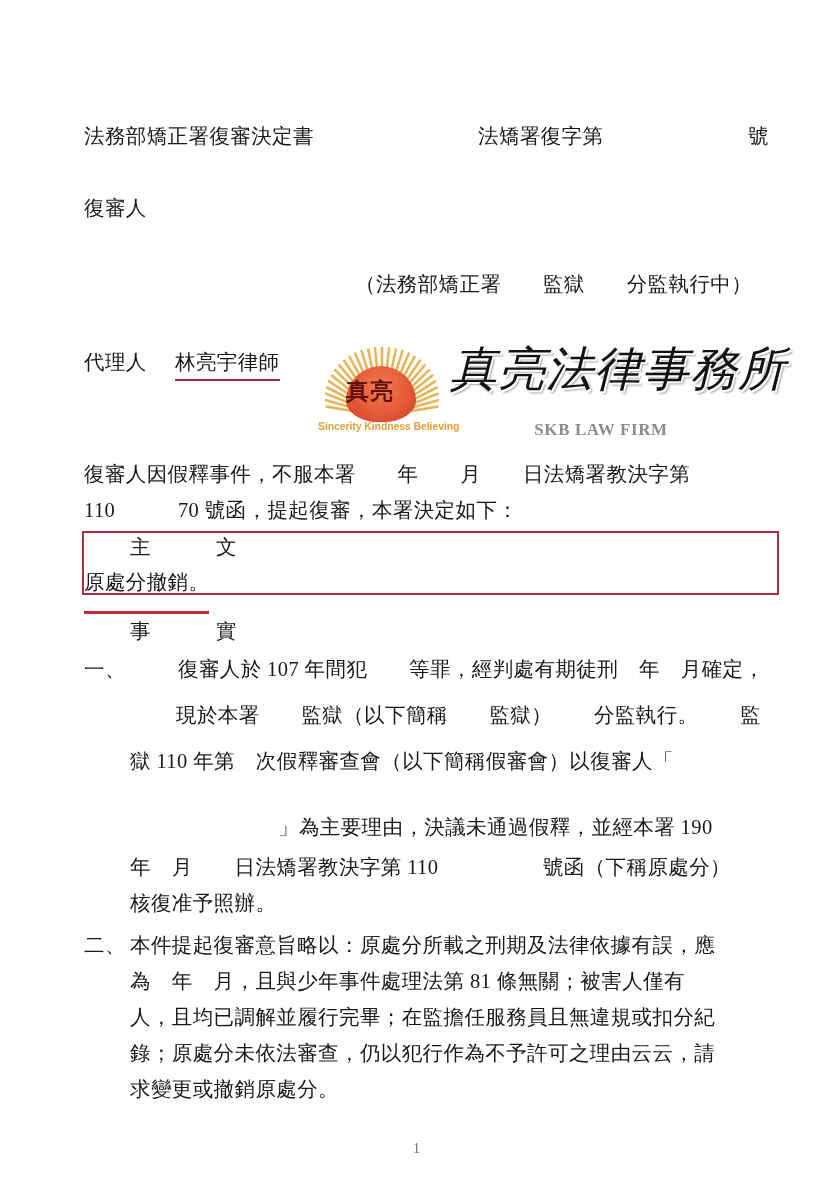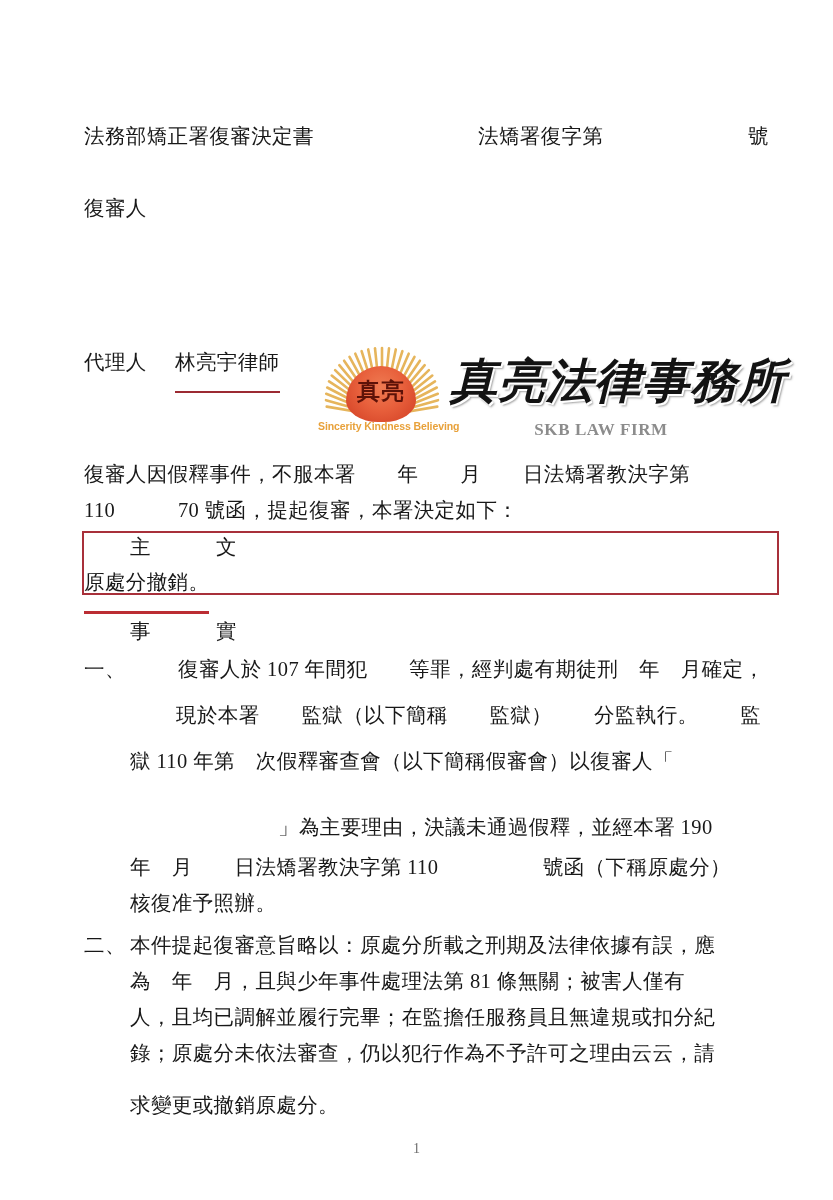--- a/index.html
+++ b/index.html
@@ -36,21 +36,21 @@
 
   #appellant   { left: 84px;  top: 198px; }
 
   #institution { left: 355px; top: 274px; }
 
   
   #agent-label { left: 84px;  top: 352px; }
   #agent-name  {
     left: 175px; top: 352px;
     border-bottom: 2px solid #9c2a32;
-    padding-bottom: 18px;
+    padding-bottom: 6px;
   }
 
   
   #logo-block {
     position: absolute;
     left: 318px;
     top: 344px;
     width: 460px;
     height: 104px;
   }
@@ -67,21 +67,21 @@
   #logo-dome {
     position: absolute;
     left: 28px; top: 22px;
     width: 70px; height: 56px;
     background: radial-gradient(ellipse at 50% 38%, #ef7b52 0%, #e8603c 45%, #d94a2c 80%);
     border-radius: 50% 50% 46% 46% / 62% 62% 38% 38%;
   }
   #logo-dome-chars {
     position: absolute;
     left: 0; right: 0; top: 14px;
-    text-align: center;
+    text-align: left;
     font-family: "Liberation Serif", "DejaVu Serif", serif;
     font-size: 23px;
     font-weight: bold;
     color: #5d1208;
     letter-spacing: 1px;
     line-height: 1;
   }
   #logo-tagline {
     position: absolute;
     left: 0; top: 76px;
@@ -90,24 +90,24 @@
     font-family: "Liberation Sans", "DejaVu Sans", sans-serif;
     font-size: 10.5px;
     font-weight: bold;
     color: #e8a13a;
     letter-spacing: -0.1px;
     white-space: nowrap;
   }
   #firm-name {
     position: absolute;
     left: 132px;
-    top: 14px;
+    top: 2px;
     font-family: "Liberation Serif", "DejaVu Serif", serif;
     font-size: 47px;
-    font-weight: bold;
+    font-weight: normal;
     font-style: italic;
     color: #131313;
     letter-spacing: 1px;
     line-height: 1;
     text-shadow: 1.5px 1.5px 0 #ffffff, 2.5px 2.5px 2px rgba(90,90,90,0.55);
     white-space: nowrap;
   }
   #firm-name-en {
     position: absolute;
     left: 120px;
@@ -154,21 +154,21 @@
   #item1-l2 { left: 130px; top: 705px; margin-left: 46px; }
   #item1-l3 { left: 130px; top: 751px; }
   #item1-l4 { left: 278px; top: 817px; }
   #item1-l5 { left: 130px; top: 857px; }
   #item1-l6 { left: 130px; top: 893px; }
 
   #item2-l1 { left: 130px; top: 935px; }
   #item2-l2 { left: 130px; top: 971px; }
   #item2-l3 { left: 130px; top: 1007px; }
   #item2-l4 { left: 130px; top: 1043px; }
-  #item2-l5 { left: 130px; top: 1079px; margin-top: 16px; }
+  #item2-l5 { left: 130px; top: 1079px; }
 
   
   #page-number {
     position: absolute;
     left: 0; right: 0;
     top: 1141px;
     text-align: center;
     font-size: 14px;
     color: #6d6d6d;
     font-family: "Liberation Serif", "DejaVu Serif", serif;
@@ -178,20 +178,21 @@
 <body>
 
 <div id="page">
 
   <div class="doc-line" id="hdr-title">法務部矯正署復審決定書</div>
   <div class="doc-line" id="hdr-docno">法矯署復字第</div>
   <div class="doc-line" id="hdr-hao">號</div>
 
   <div class="doc-line" id="appellant">復審人</div>
 
+  <div class="doc-line" id="institution">（法務部矯正署　　監獄　　分監執行中）</div>
 
   <div class="doc-line" id="agent-label">代理人</div>
   <div class="doc-line" id="agent-name">林亮宇律師</div>
 
   <div id="logo-block">
 
     <div id="logo-mark">
       <svg id="sunburst" viewBox="0 0 116 74">
         <g stroke="#e6b55c" stroke-width="2.6" stroke-linecap="round" fill="none">
           <line x1="58" y1="70" x2="58" y2="2"></line>

